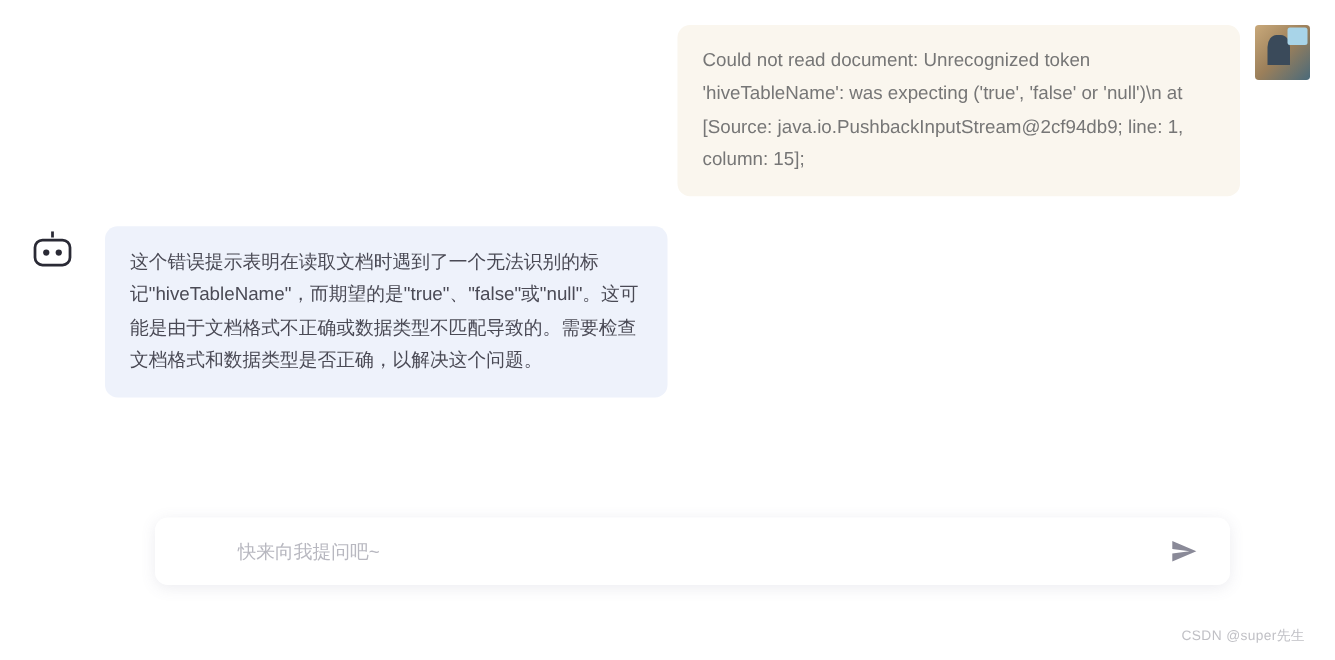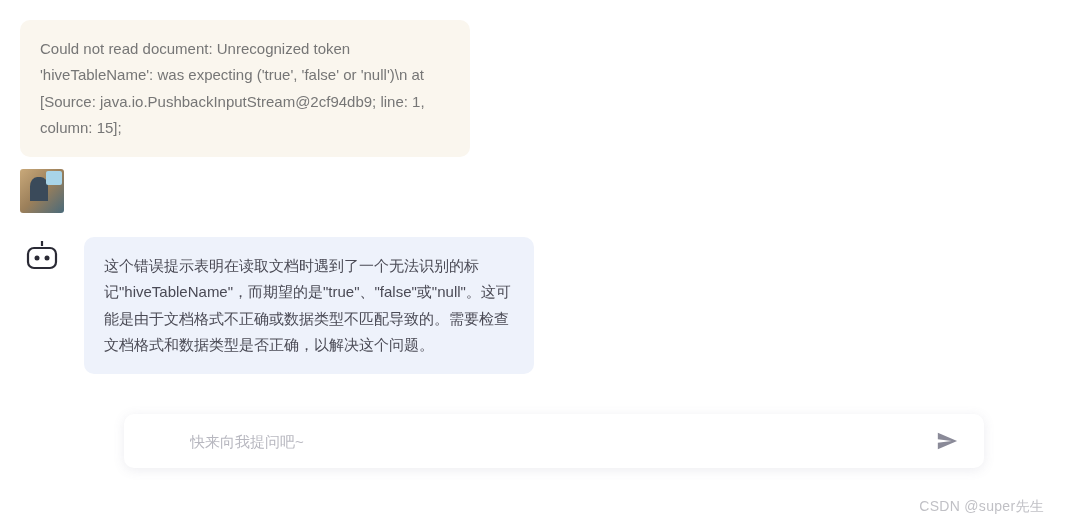--- a/index.html
+++ b/index.html
@@ -21,21 +21,20 @@
       flex-direction: column;
       gap: 24px;
     }
     .message-row {
       display: flex;
       align-items: flex-start;
       gap: 12px;
     }
     .message-row.user {
       justify-content: flex-end;
-      flex-direction: column;
     }
     .message-row.bot {
       justify-content: flex-start;
     }
     .avatar-user {
       width: 44px;
       height: 44px;
       border-radius: 3px;
       background: linear-gradient(135deg, #c9a97a 0%, #9b7f5a 50%, #4a6a7a 100%);
       position: relative;
@@ -127,21 +126,21 @@
       justify-content: center;
     }
     .send-icon {
       width: 22px;
       height: 22px;
     }
     .watermark {
       position: absolute;
       bottom: 12px;
       right: 24px;
-      font-size: 14px;
+      font-size: 11px;
       color: rgba(140, 140, 150, 0.55);
       letter-spacing: 0.3px;
     }
   </style>
 </head>
 <body>
 
 <div class="chat-container">
 
   <div class="message-row user">

